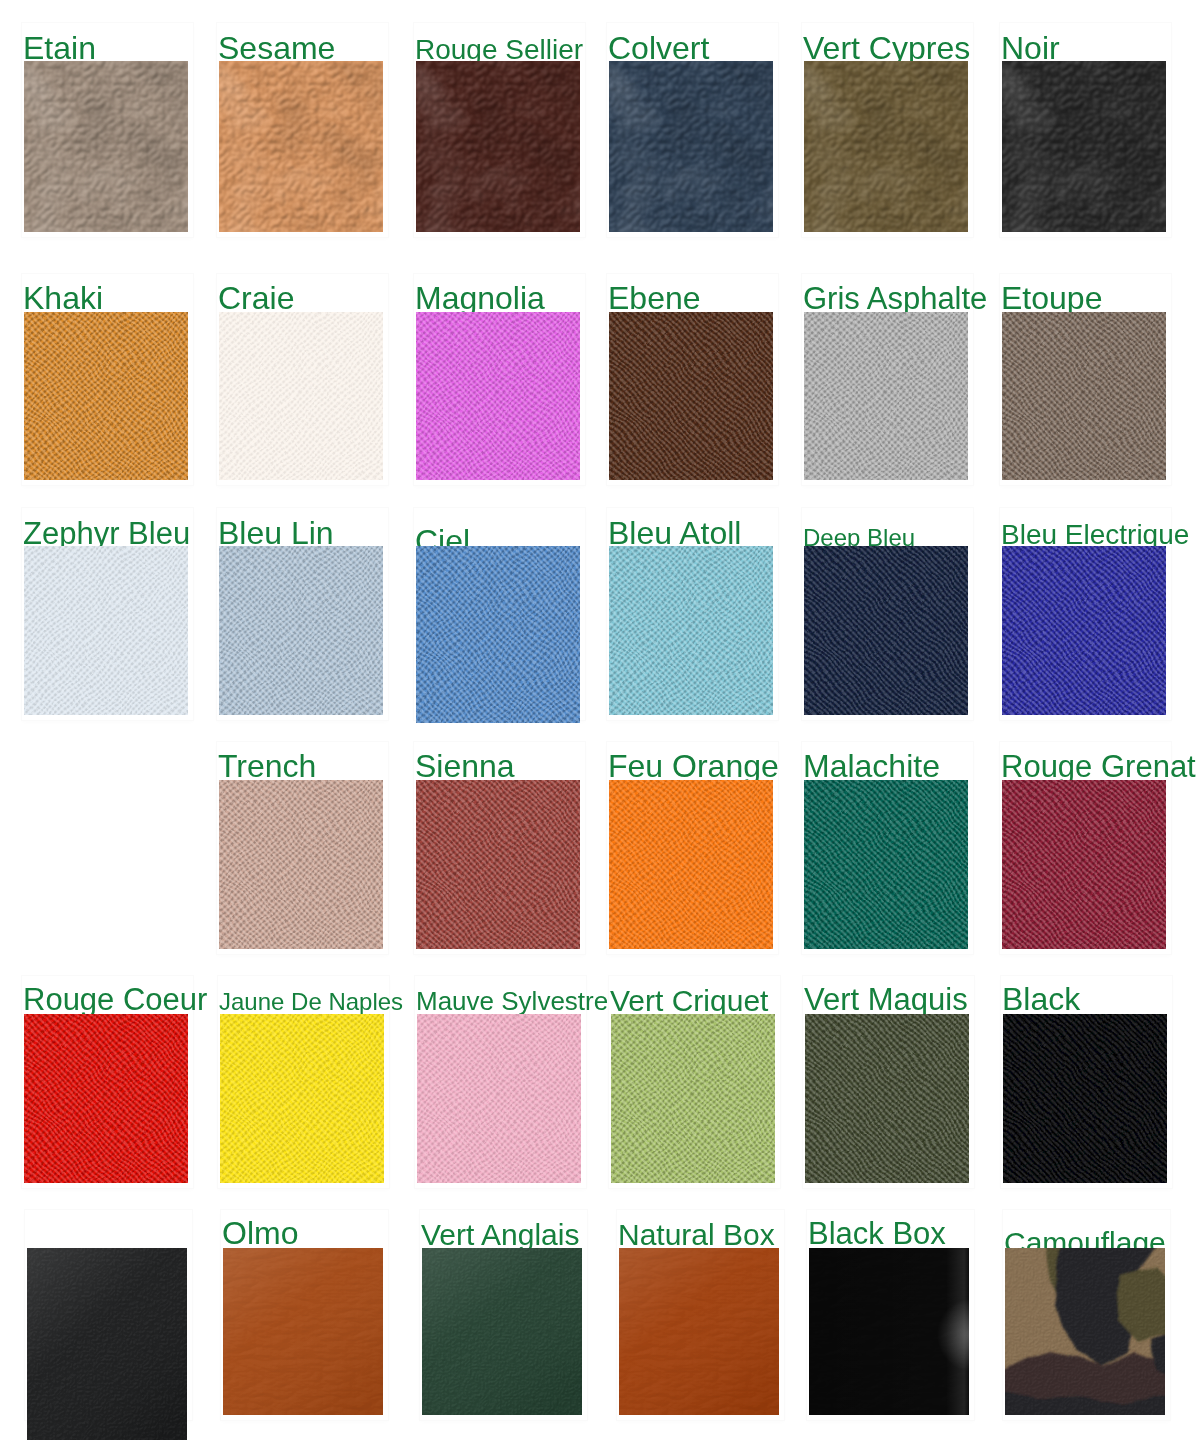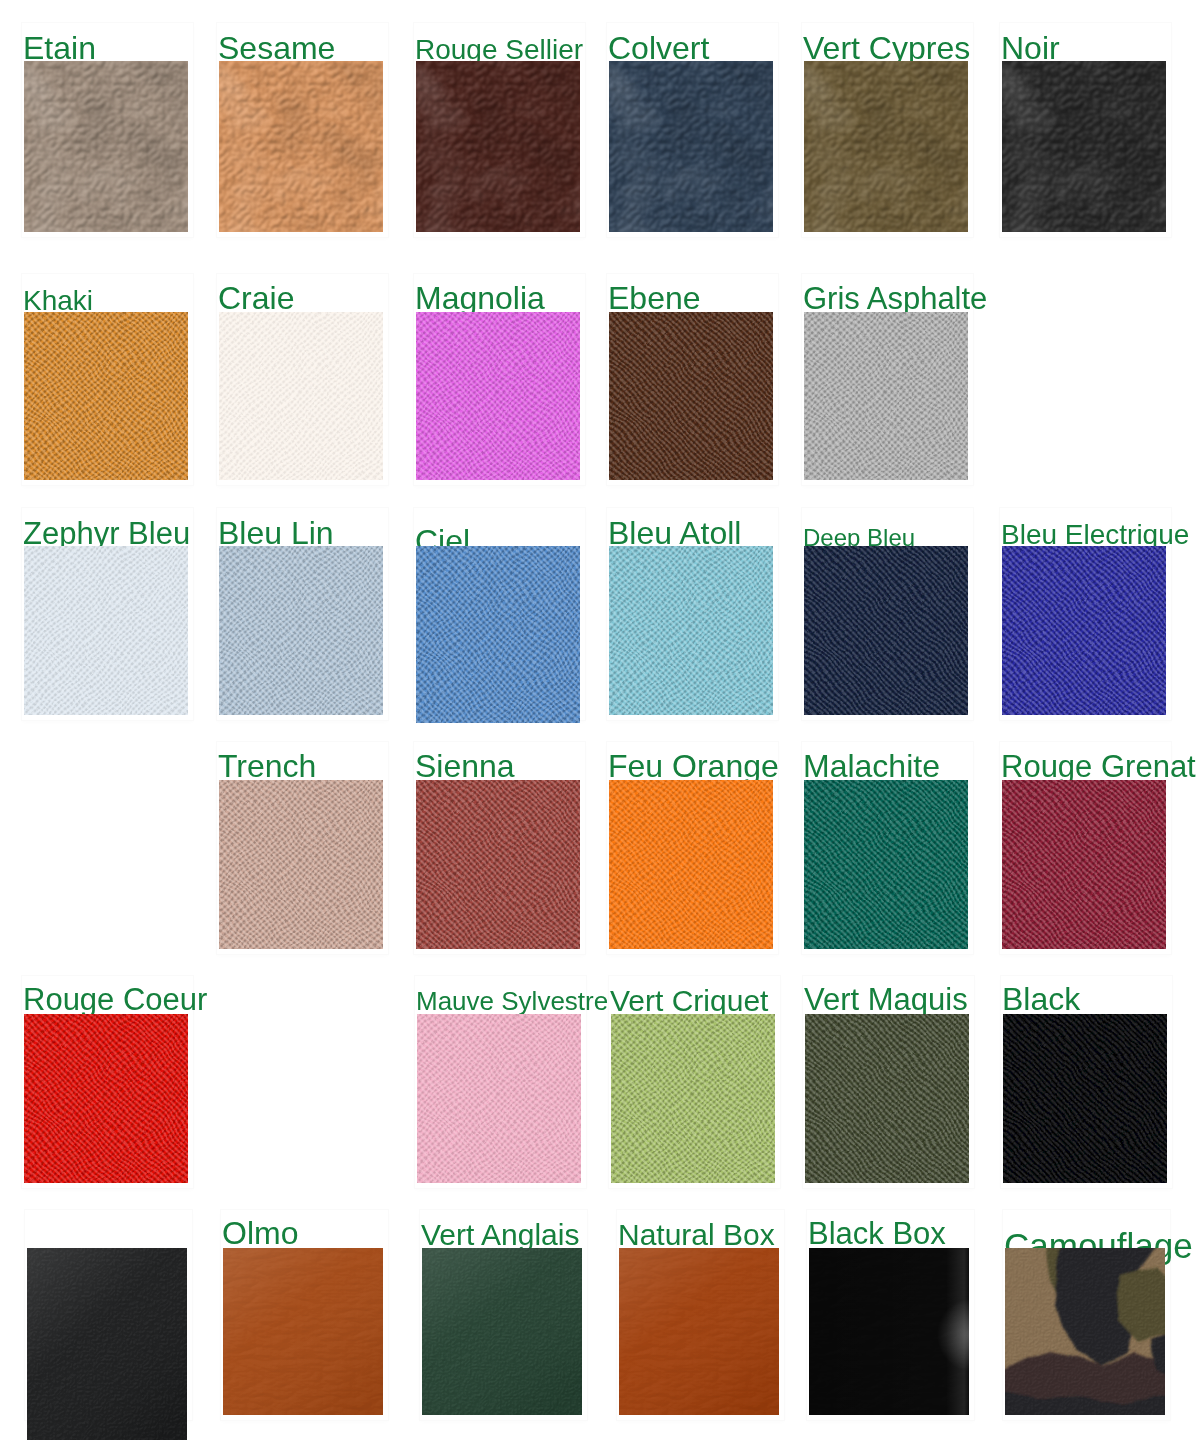--- a/index.html
+++ b/index.html
@@ -362,21 +362,21 @@
           <rect width="164" height="171" fill="#2b2b2b"></rect>
           <rect width="164" height="171" filter="url(#f-togo-dark)" opacity="0.40"></rect>
           <rect width="164" height="171" filter="url(#f-togo-light)" opacity="0.50"></rect>
           <rect width="164" height="171" filter="url(#f-mottle-dark)" opacity="0.22"></rect>
           <rect width="164" height="171" filter="url(#f-mottle-light)" opacity="0.22"></rect>
         </svg>
       </div>
     </div>
 <div class="swatch-card" style="left:24px;top:312px;width:164px;height:168px">
       <div class="swatch-paper" style="width:171px;height:211px"></div>
-      <div class="swatch-label" style="font-size:28px;bottom:162.7px">Khaki</div>
+      <div class="swatch-label" style="font-size:32px;bottom:162.7px">Khaki</div>
       <div class="swatch-tile">
         <svg viewBox="0 0 164 168" preserveAspectRatio="none">
           <rect width="164" height="168" fill="#de8c2b"></rect>
           <g filter="url(#f-warp)">
             <rect x="-16" y="-16" width="196" height="200" fill="url(#pat-epsom-1-0)"></rect>
           </g>
         </svg>
       </div>
     </div>
 <div class="swatch-card" style="left:219px;top:312px;width:164px;height:168px">
@@ -420,20 +420,32 @@
       <div class="swatch-label" style="font-size:32px;bottom:162.7px">Ebene</div>
       <div class="swatch-tile">
         <svg viewBox="0 0 164 168" preserveAspectRatio="none">
           <rect width="164" height="168" fill="#522a16"></rect>
           <g filter="url(#f-warp)">
             <rect x="-16" y="-16" width="196" height="200" fill="url(#pat-epsom-1-3)"></rect>
           </g>
         </svg>
       </div>
     </div>
+<div class="swatch-card" style="left:1002px;top:312px;width:164px;height:168px">
+      <div class="swatch-paper" style="width:171px;height:211px"></div>
+      <div class="swatch-label" style="font-size:32px;bottom:162.7px">Etoupe</div>
+      <div class="swatch-tile">
+        <svg viewBox="0 0 164 168" preserveAspectRatio="none">
+          <rect width="164" height="168" fill="#7e6b5d"></rect>
+          <g filter="url(#f-warp)">
+            <rect x="-16" y="-16" width="196" height="200" fill="url(#pat-epsom-1-5)"></rect>
+          </g>
+        </svg>
+      </div>
+    </div>
 <div class="swatch-card" style="left:24px;top:546px;width:164px;height:169px">
       <div class="swatch-paper" style="width:171px;height:212px"></div>
       <div class="swatch-label" style="font-size:31px;bottom:163.5px">Zephyr Bleu</div>
       <div class="swatch-tile">
         <svg viewBox="0 0 164 169" preserveAspectRatio="none">
           <rect width="164" height="169" fill="#e1eaf2"></rect>
           <g filter="url(#f-warp)">
             <rect x="-16" y="-16" width="196" height="201" fill="url(#pat-epsom-2-0)"></rect>
           </g>
         </svg>
@@ -560,20 +572,32 @@
       </div>
     </div>
 <div class="swatch-card" style="left:24px;top:1014px;width:164px;height:169px">
       <div class="swatch-paper" style="width:171px;height:212px"></div>
       <div class="swatch-label" style="font-size:31px;bottom:165.3px">Rouge Coeur</div>
       <div class="swatch-tile">
         <svg viewBox="0 0 164 169" preserveAspectRatio="none">
           <rect width="164" height="169" fill="#e70702"></rect>
           <g filter="url(#f-warp)">
             <rect x="-16" y="-16" width="196" height="201" fill="url(#pat-epsom-4-0)"></rect>
+          </g>
+        </svg>
+      </div>
+    </div>
+<div class="swatch-card" style="left:220px;top:1014px;width:164px;height:169px">
+      <div class="swatch-paper" style="width:171px;height:212px"></div>
+      <div class="swatch-label" style="font-size:24px;bottom:166.9px">Jaune De Naples</div>
+      <div class="swatch-tile">
+        <svg viewBox="0 0 164 169" preserveAspectRatio="none">
+          <rect width="164" height="169" fill="#ffe717"></rect>
+          <g filter="url(#f-warp)">
+            <rect x="-16" y="-16" width="196" height="201" fill="url(#pat-epsom-4-1)"></rect>
           </g>
         </svg>
       </div>
     </div>
 <div class="swatch-card" style="left:417px;top:1014px;width:164px;height:169px">
       <div class="swatch-paper" style="width:171px;height:212px"></div>
       <div class="swatch-label" style="font-size:26px;bottom:166.5px">Mauve Sylvestre</div>
       <div class="swatch-tile">
         <svg viewBox="0 0 164 169" preserveAspectRatio="none">
           <rect width="164" height="169" fill="#f5b2c9"></rect>
@@ -674,21 +698,21 @@
         <svg viewBox="0 0 160 167" preserveAspectRatio="none">
           <rect width="160" height="167" fill="#080808"></rect>
           <rect width="160" height="167" filter="url(#f-box-light)" opacity="0.05"></rect>
           <rect width="160" height="167" fill="url(#g-gloss)"></rect>
           <rect width="160" height="167" fill="url(#g-gloss2)"></rect>
         </svg>
       </div>
     </div>
 <div class="swatch-card" style="left:1005px;top:1248px;width:160px;height:167px">
       <div class="swatch-paper" style="width:167px;height:210px"></div>
-      <div class="swatch-label" style="font-size:35px;bottom:149px">Camouflage</div>
+      <div class="swatch-label" style="font-size:30px;bottom:155px">Camouflage</div>
       <div class="swatch-tile">
         <svg viewBox="0 0 160 167" preserveAspectRatio="none">
           <rect width="160" height="167" fill="#74794a"></rect>
           <rect width="160" height="167" fill="#8b7355"></rect>
 <g filter="url(#f-camo-warp)">
  <path d="M 40,-8 L 64,-8 L 76,26 L 72,54 L 58,60 L 46,34 Z" fill="#554f33"></path>
  <path d="M 56,-8 L 156,-8 L 128,30 L 116,62 L 128,84 L 122,104 L 96,118 L 72,104 L 60,78 L 48,56 L 52,28 Z" fill="#26262b"></path>
  <path d="M 116,28 L 152,18 L 172,44 L 166,84 L 134,94 L 114,72 L 112,46 Z" fill="#554f33"></path>
  <path d="M -8,126 L 20,112 L 46,104 L 72,110 L 98,118 L 128,104 L 152,112 L 172,130 L 172,148 L 120,158 L 70,148 L 24,154 L -8,144 Z" fill="#3d2f2e"></path>
  <path d="M -8,142 L 32,150 L 76,148 L 122,156 L 172,144 L 172,178 L -8,178 Z" fill="#26262b"></path>

